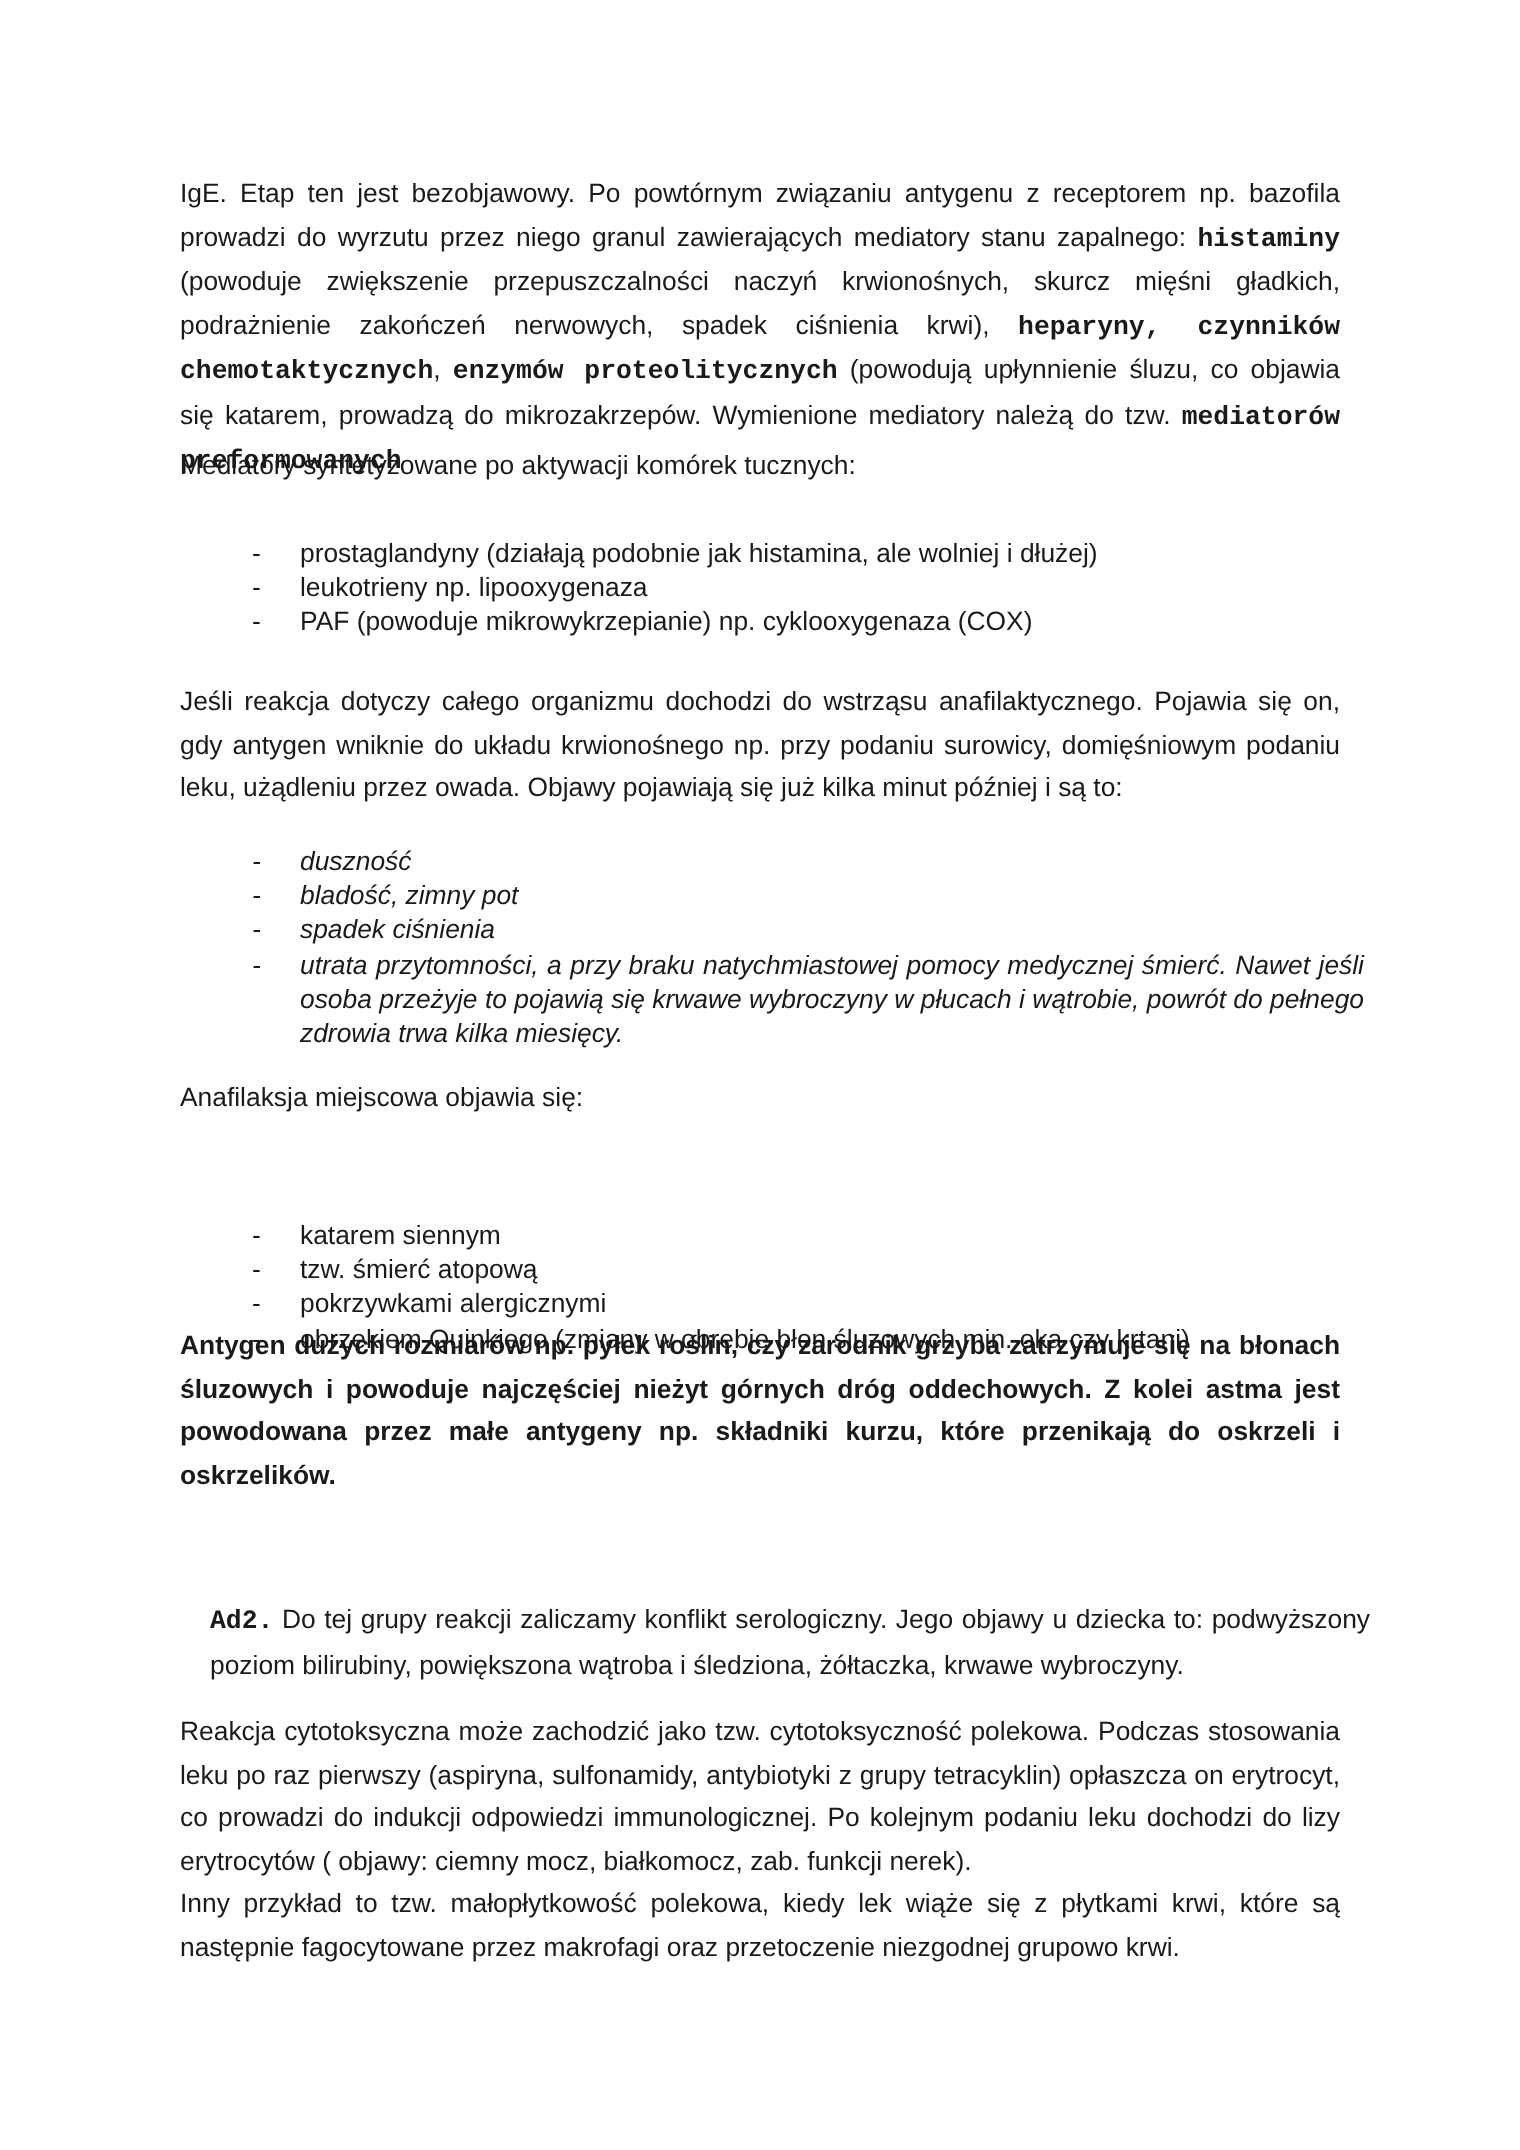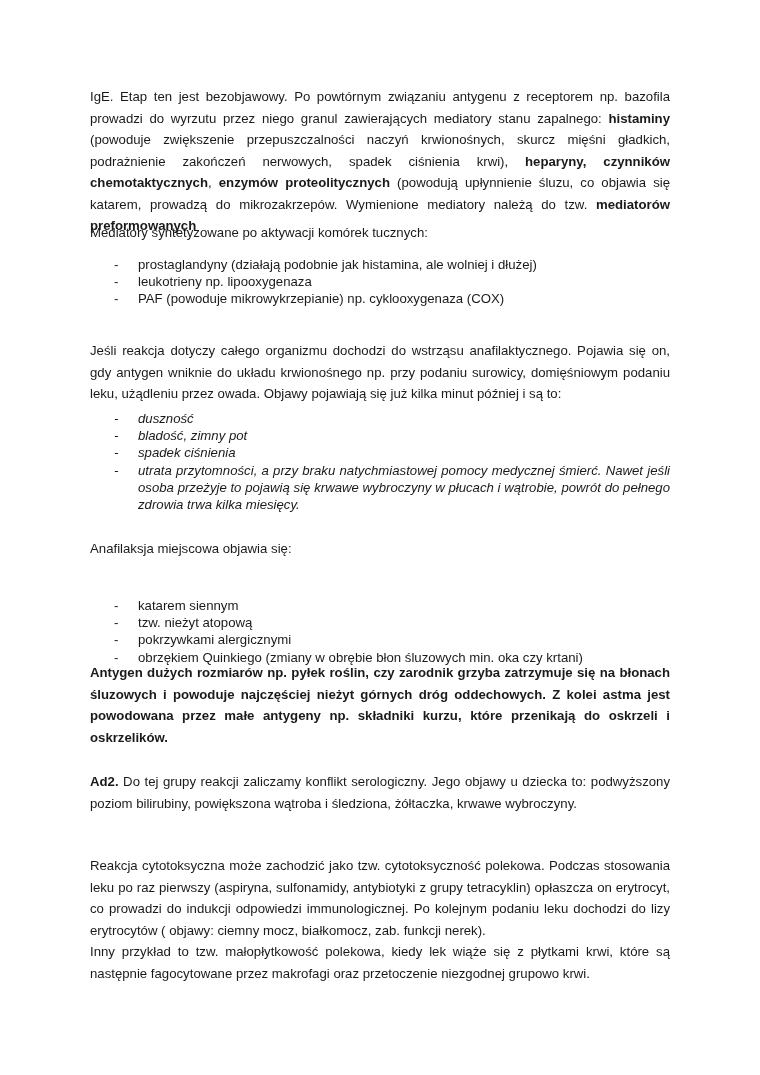--- a/index.html
+++ b/index.html
@@ -2,25 +2,25 @@
 <html><head>
 <meta charset="utf-8">
 <style>
   html, body { margin: 0; padding: 0; background: #ffffff; }
   body { width: 760px; height: 1075px; position: relative; overflow: hidden;
     font-family: "Liberation Sans", sans-serif; color: #1a1a1a; font-size: 13.2px; }
   .page { position: absolute; left: 90px; top: 86px; width: 580px; }
   p { margin: 0; line-height: 21.5px; }
   .just { text-align: justify; }
   .blk { position: absolute; left: 0; width: 580px; }
-  ul.dash { list-style: none; margin: 0; padding: 0; }
+  ul.dash { list-style: none; margin: 12px; padding: 0; }
   ul.dash li { position: relative; padding-left: 48px; line-height: 17.2px; }
   ul.dash li::before { content: "-"; position: absolute; left: 24px; top: 0; }
   ul.dash li.multi { text-align: justify; }
-  b { font-weight: bold; }
+  b { font-weight: bold; font-family: Liberation Mono, monospace; }
 </style>
 </head>
 <body>
 
 <div class="page">
 
   <p class="blk just" style="top:0px;">
     <span>IgE. Etap ten jest bezobjawowy. Po powtórnym związaniu antygenu z receptorem np. bazofila prowadzi do wyrzutu przez niego granul zawierających mediatory stanu zapalnego: </span><b>histaminy</b><span> (powoduje zwiększenie przepuszczalności naczyń krwionośnych, skurcz mięśni gładkich, podrażnienie zakończeń nerwowych, spadek ciśnienia krwi), </span><b>heparyny, czynników chemotaktycznych</b><span>, </span><b>enzymów proteolitycznych</b><span> (powodują upłynnienie śluzu, co objawia się katarem, prowadzą do mikrozakrzepów. Wymienione mediatory należą do tzw. </span><b>mediatorów preformowanych</b>
   </p>
 
@@ -38,28 +38,28 @@
     <li>duszność</li>
     <li>bladość, zimny pot</li>
     <li>spadek ciśnienia</li>
     <li class="multi">utrata przytomności, a przy braku natychmiastowej pomocy medycznej śmierć. Nawet jeśli osoba przeżyje to pojawią się krwawe wybroczyny w płucach i wątrobie, powrót do pełnego zdrowia trwa kilka miesięcy.</li>
   </ul>
 
   <p class="blk" style="top:452px;">Anafilaksja miejscowa objawia się:</p>
 
   <ul class="dash blk" style="top:511px;">
     <li>katarem siennym</li>
-    <li>tzw. nieżyt atopową</li>
+    <li>tzw. śmierć atopową</li>
     <li>pokrzywkami alergicznymi</li>
     <li>obrzękiem Quinkiego (zmiany w obrębie błon śluzowych min. oka czy krtani)</li>
   </ul>
 
   <p class="blk just" style="top:576px;font-weight:bold;">Antygen dużych rozmiarów np. pyłek roślin, czy zarodnik grzyba zatrzymuje się na błonach śluzowych i powoduje najczęściej nieżyt górnych dróg oddechowych. Z kolei astma jest powodowana przez małe antygeny np. składniki kurzu, które przenikają do oskrzeli i oskrzelików.</p>
 
-  <p class="blk just" style="top:685px;">
+  <p class="blk just" style="top:713px;margin-left:15px;">
     <b>Ad2.</b><span> Do tej grupy reakcji zaliczamy konflikt serologiczny. Jego objawy u dziecka to: podwyższony poziom bilirubiny, powiększona wątroba i śledziona, żółtaczka, krwawe wybroczyny.</span>
   </p>
 
   <p class="blk just" style="top:769px;">Reakcja cytotoksyczna może zachodzić jako tzw. cytotoksyczność polekowa. Podczas stosowania leku po raz pierwszy (aspiryna, sulfonamidy, antybiotyki z grupy tetracyklin) opłaszcza on erytrocyt, co prowadzi do indukcji odpowiedzi immunologicznej. Po kolejnym podaniu leku dochodzi do lizy erytrocytów ( objawy: ciemny mocz, białkomocz, zab. funkcji nerek).</p>
 
   <p class="blk just" style="top:855px;">Inny przykład to tzw. małopłytkowość polekowa, kiedy lek wiąże się z płytkami krwi, które są następnie fagocytowane przez makrofagi oraz przetoczenie niezgodnej grupowo krwi.</p>
 
 </div>
 
 </body></html>

